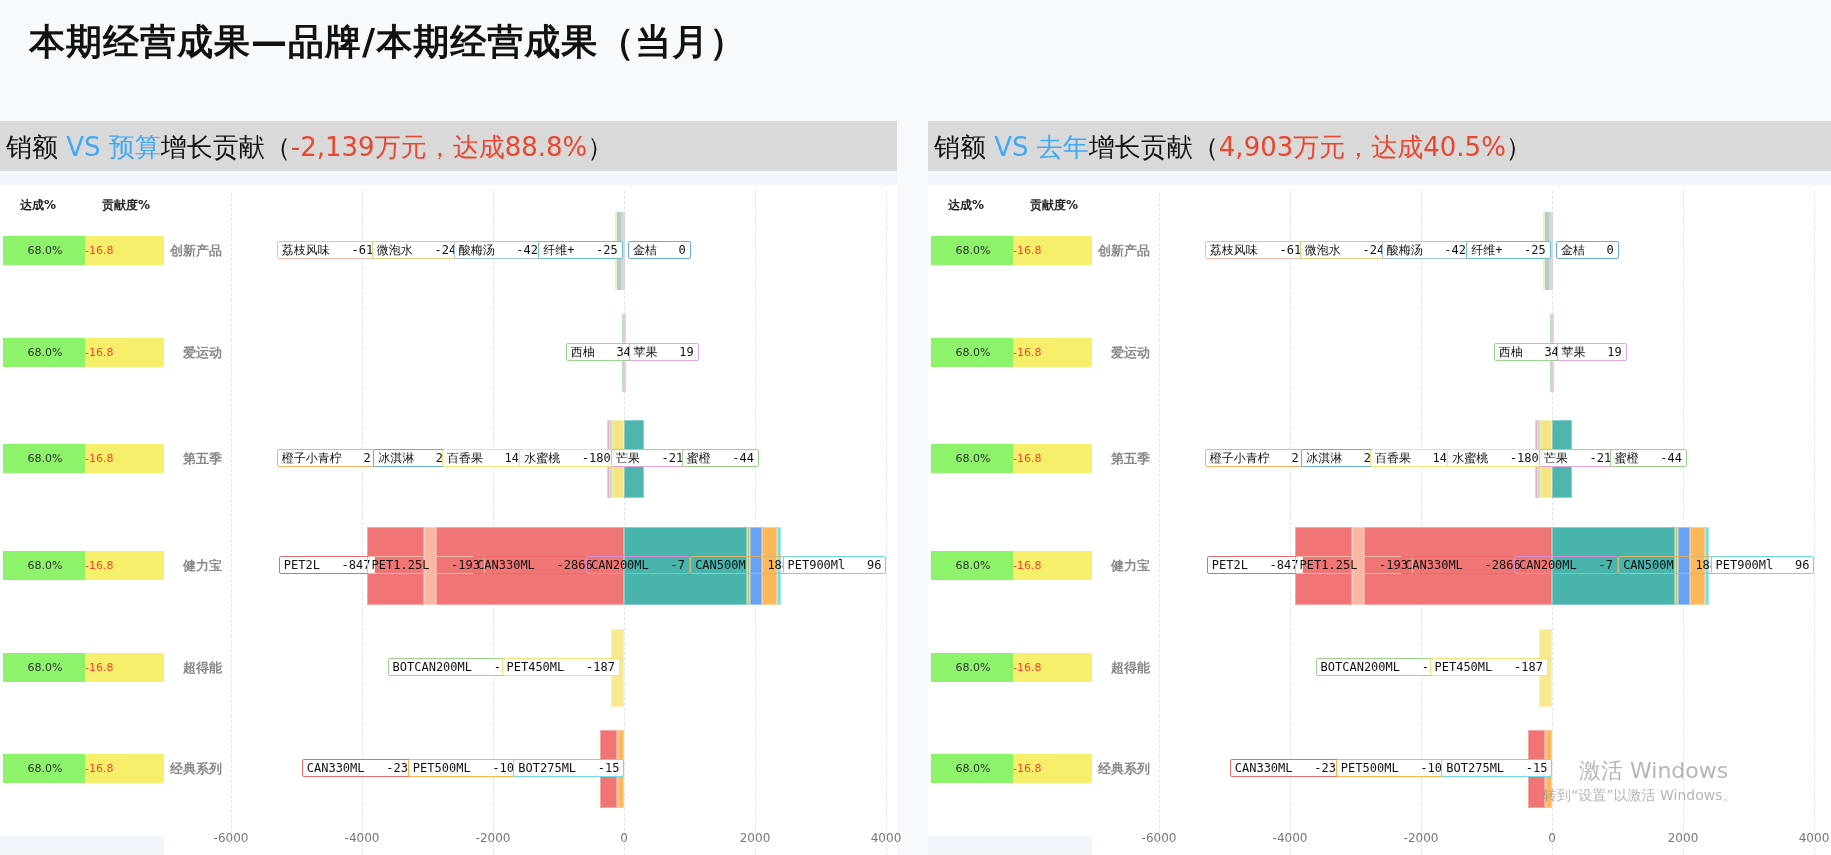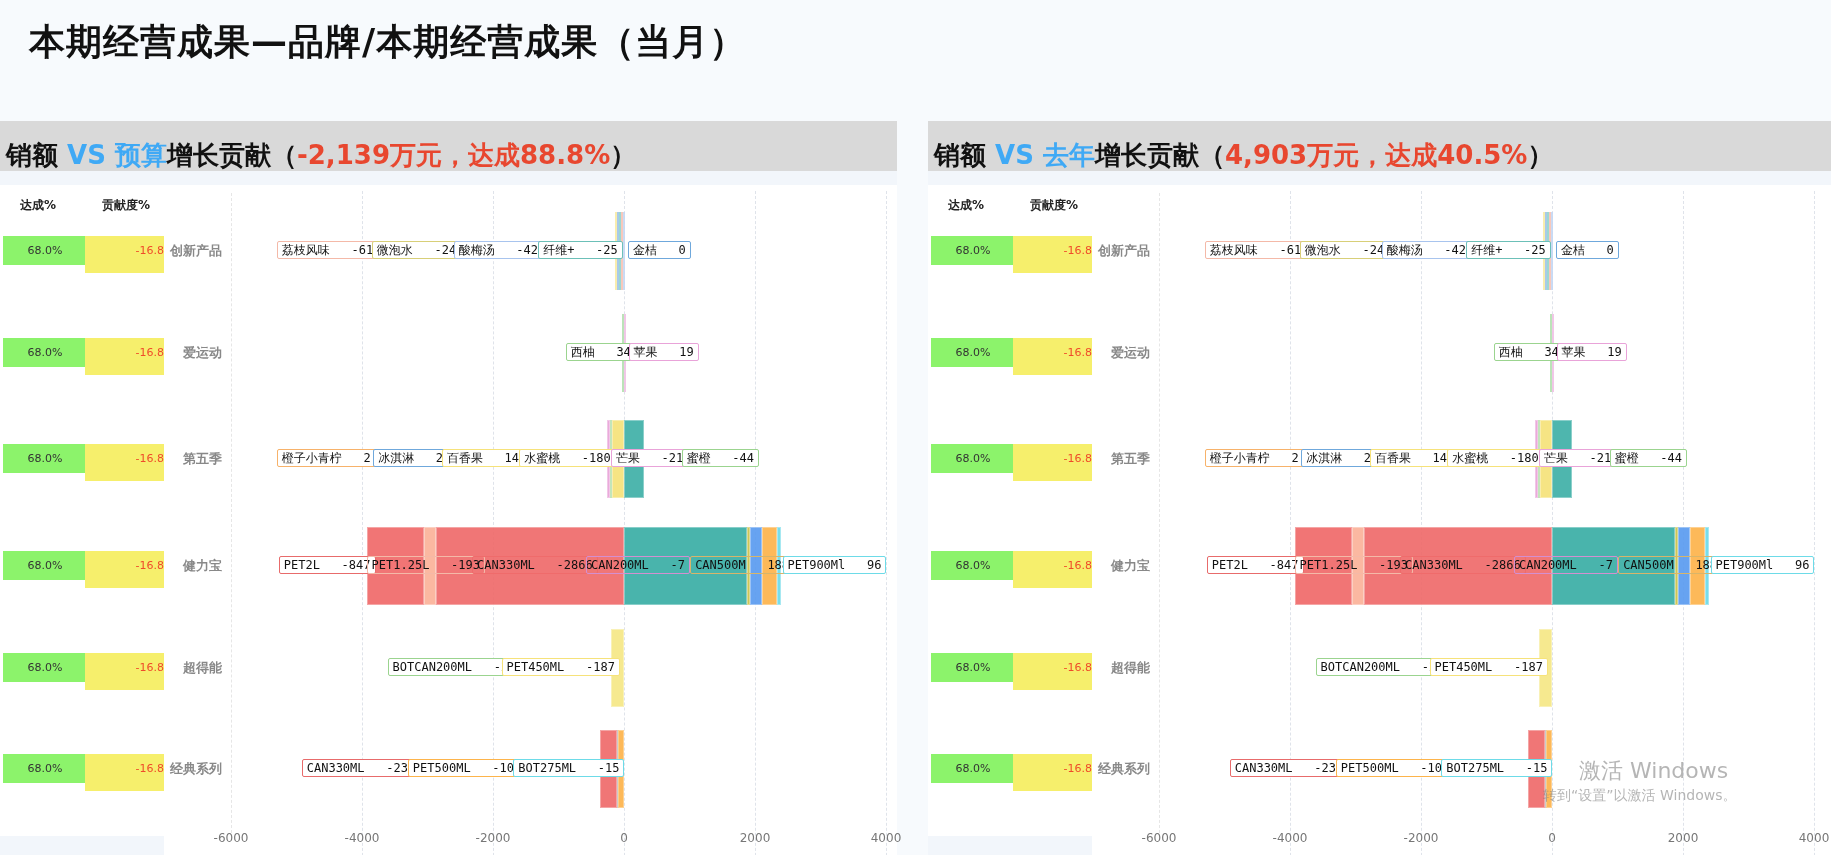--- a/index.html
+++ b/index.html
@@ -1,28 +1,28 @@
 <!DOCTYPE html>
 <html><head>
 <meta charset="utf-8">
 <style>
   html,body{margin:0;padding:0;}
   body{width:1831px;height:855px;background:#f7fafd;position:relative;overflow:hidden;font-family:"DejaVu Sans",sans-serif;}
   .title-bar{position:absolute;left:2px;top:0;width:1829px;height:118px;background:#f7fafd;}
   .page-title{position:absolute;left:27px;top:18px;font-size:36px;font-weight:bold;color:#111;letter-spacing:1px;}
   .panel{position:absolute;top:121px;height:734px;width:897px;}
   .panel-head{position:absolute;left:0;top:0;width:897px;height:50px;background:#d9d9d9;}
-  .panel-head-text{position:absolute;left:6px;top:17px;font-size:26px;font-weight:bold;color:#111;white-space:nowrap;}
+  .panel-head-text{position:absolute;left:6px;top:9px;font-size:26px;font-weight:normal;color:#111;white-space:nowrap;}
   .hl-blue{color:#3fa9f5;}
   .hl-red{color:#e8472f;}
   .strip{position:absolute;left:0;top:50px;width:897px;height:14px;background:#f2f6fb;}
   .chart-bg{position:absolute;left:0;top:64px;width:897px;height:670px;background:#fff;}
   .col-head{position:absolute;top:76px;font-size:12px;font-weight:bold;color:#222;}
   .ach{position:absolute;left:3px;width:84px;height:29px;background:#8cf36b;font-size:11px;color:#333;text-align:center;line-height:29px;}
-  .con{position:absolute;left:85px;width:79px;height:37px;background:#f6ef6c;font-size:11px;color:#ef4b2a;text-align:right;line-height:29px;}
+  .con{position:absolute;left:85px;width:79px;height:29px;background:#f6ef6c;font-size:11px;color:#ef4b2a;text-align:left;line-height:29px;}
   .cat{position:absolute;width:90px;left:132px;text-align:right;font-size:13px;font-weight:bold;color:#888;}
   .grid{position:absolute;top:70px;height:700px;width:0;border-left:1px dashed #dfe3ea;}
   .axis-y{position:absolute;left:231px;top:72px;height:640px;width:0;border-left:1px dashed #e6e6e6;}
   .tick{position:absolute;top:710px;font-size:12px;color:#777;transform:translateX(-50%);}
   .seg{position:absolute;height:78px;opacity:.92;}
   .lbl{position:absolute;height:16px;line-height:16px;background:#fff;border:1.5px solid #ccc;border-radius:2px;font-family:"DejaVu Sans Mono",monospace;font-size:12px;color:#111;padding:0 4px;white-space:pre;}
   .lbl.tr{background:rgba(255,255,255,0);}
   .bottom-fill{position:absolute;left:0;top:715px;width:164px;height:19px;background:#f2f6fb;}
   .wm1{position:absolute;left:1543px;top:756px;font-size:22px;color:rgba(120,120,120,.55);margin-left:36px;}
   .wm2{position:absolute;left:1543px;top:787px;font-size:14px;color:rgba(120,120,120,.55);}

